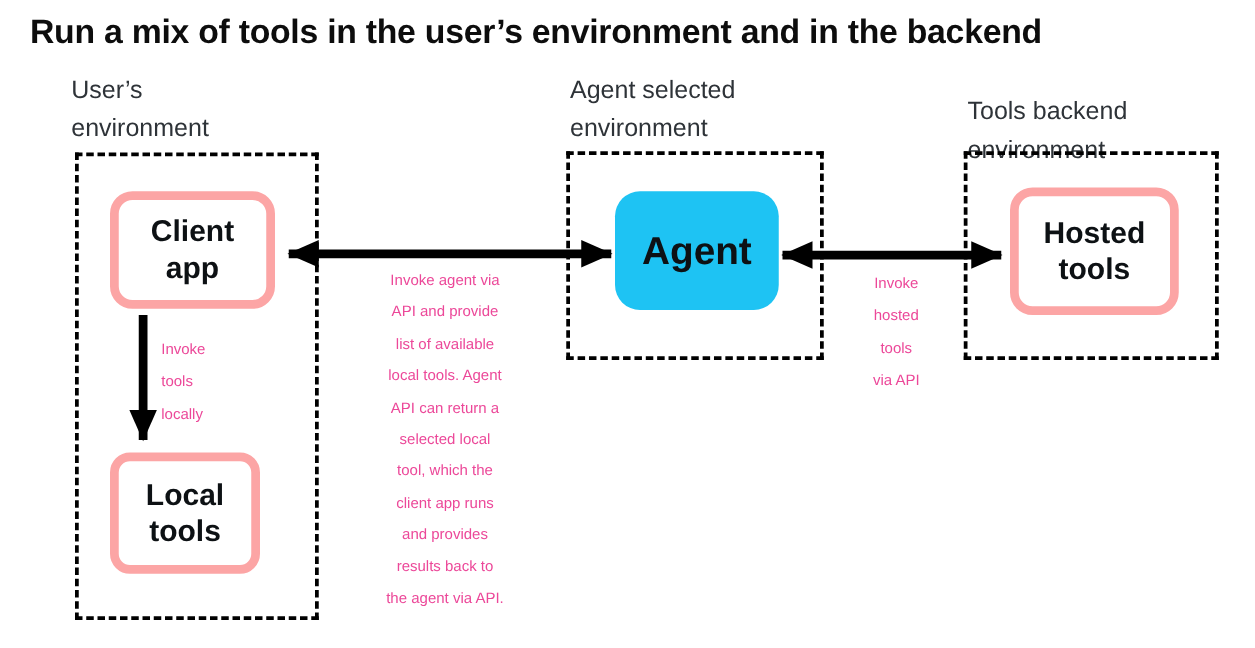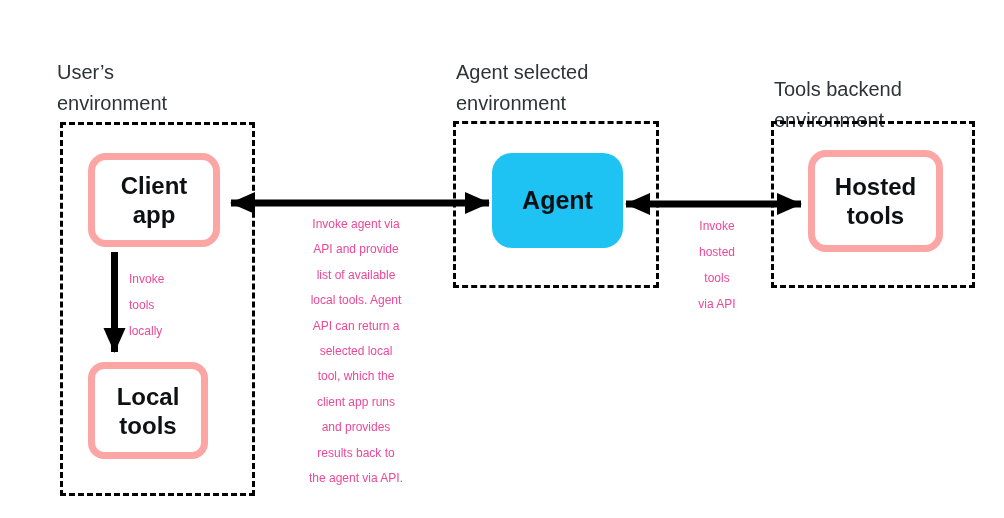--- a/index.html
+++ b/index.html
@@ -51,21 +51,21 @@
     line-height: 29px;
   }
   .node-outline {
     background: #ffffff;
     border: 7px solid #fca5a5;
     border-radius: 18px;
   }
   .node-filled {
     background: #1EC3F3;
     border-radius: 20px;
-    font-size: 25px;
+    font-size: 31px;
   }
 
   .edge-label {
     font-size: 12px;
     line-height: 26px;
     color: #ec4899;
   }
   .edge-label.center { text-align: center; }
 
   svg.arrows {
@@ -74,20 +74,21 @@
     width: 1004px;
     height: 518px;
     pointer-events: none;
   }
 </style>
 </head>
 <body>
 
 <div class="stage">
 
+  <div class="abs diagram-title">Run a mix of tools in the user’s environment and in the backend</div>
 
   <div class="abs env-label pre" style="left:57px; top:57px; width:200px;">User’s
 environment</div>
   <div class="abs env-label pre" style="left:456px; top:57px; width:200px;">Agent selected
 environment</div>
   <div class="abs env-label pre" style="left:774px; top:74px; width:200px;">Tools backend
 environment</div>
 
   <div class="abs env-box" style="left:60px; top:122px; width:195px; height:374px;"></div>
   <div class="abs env-box" style="left:453px; top:121px; width:206px; height:167px;"></div>

